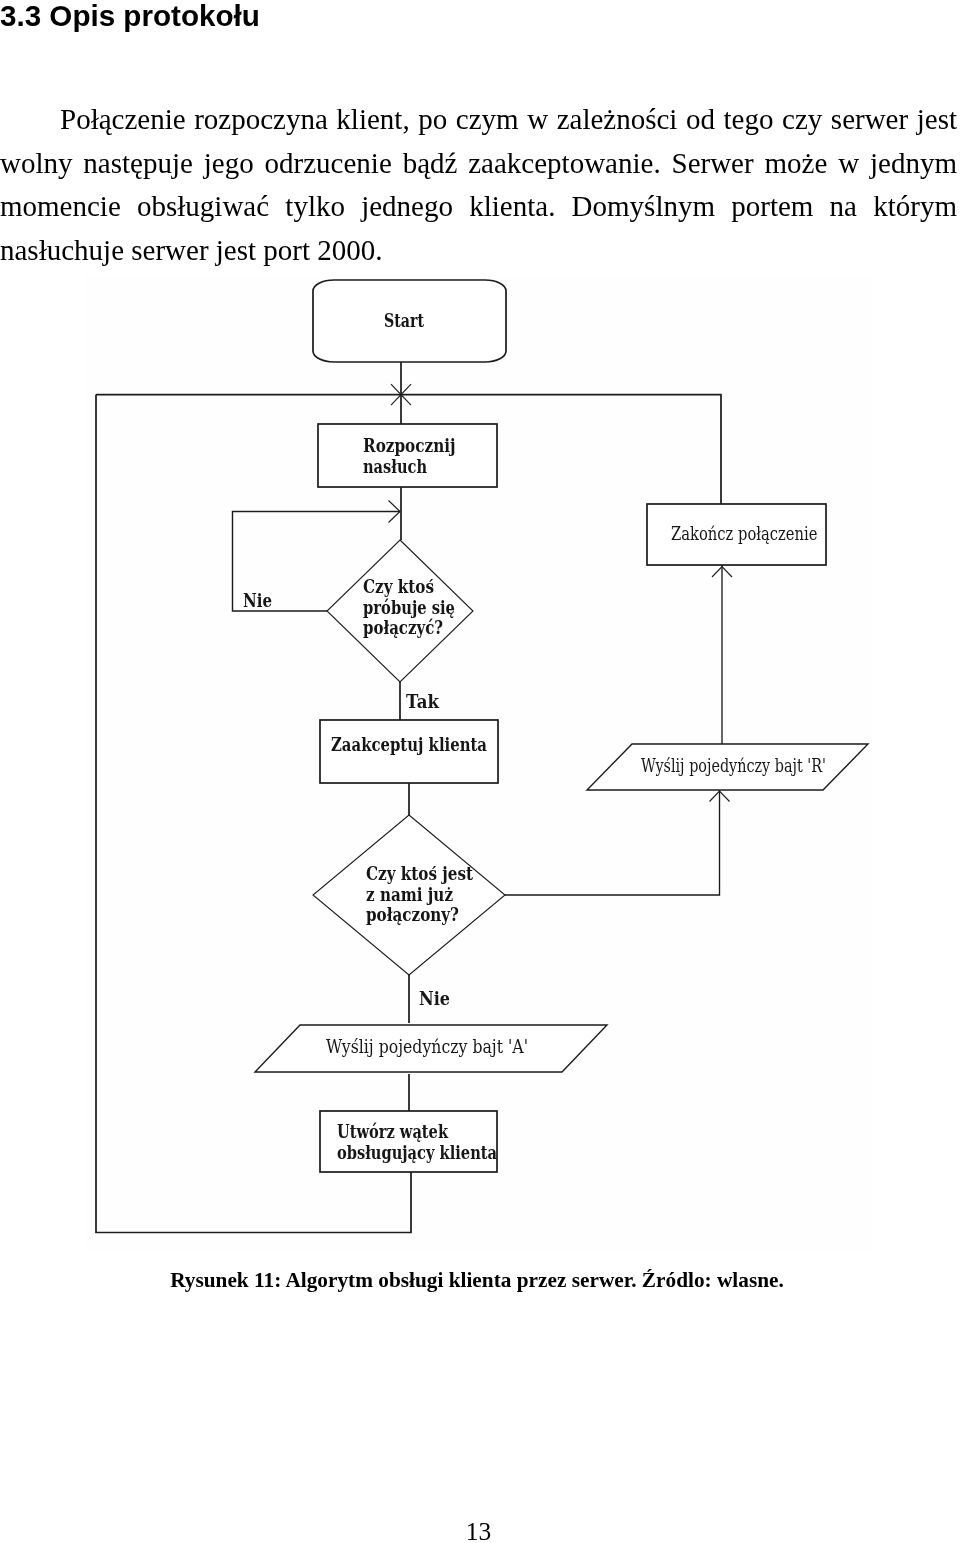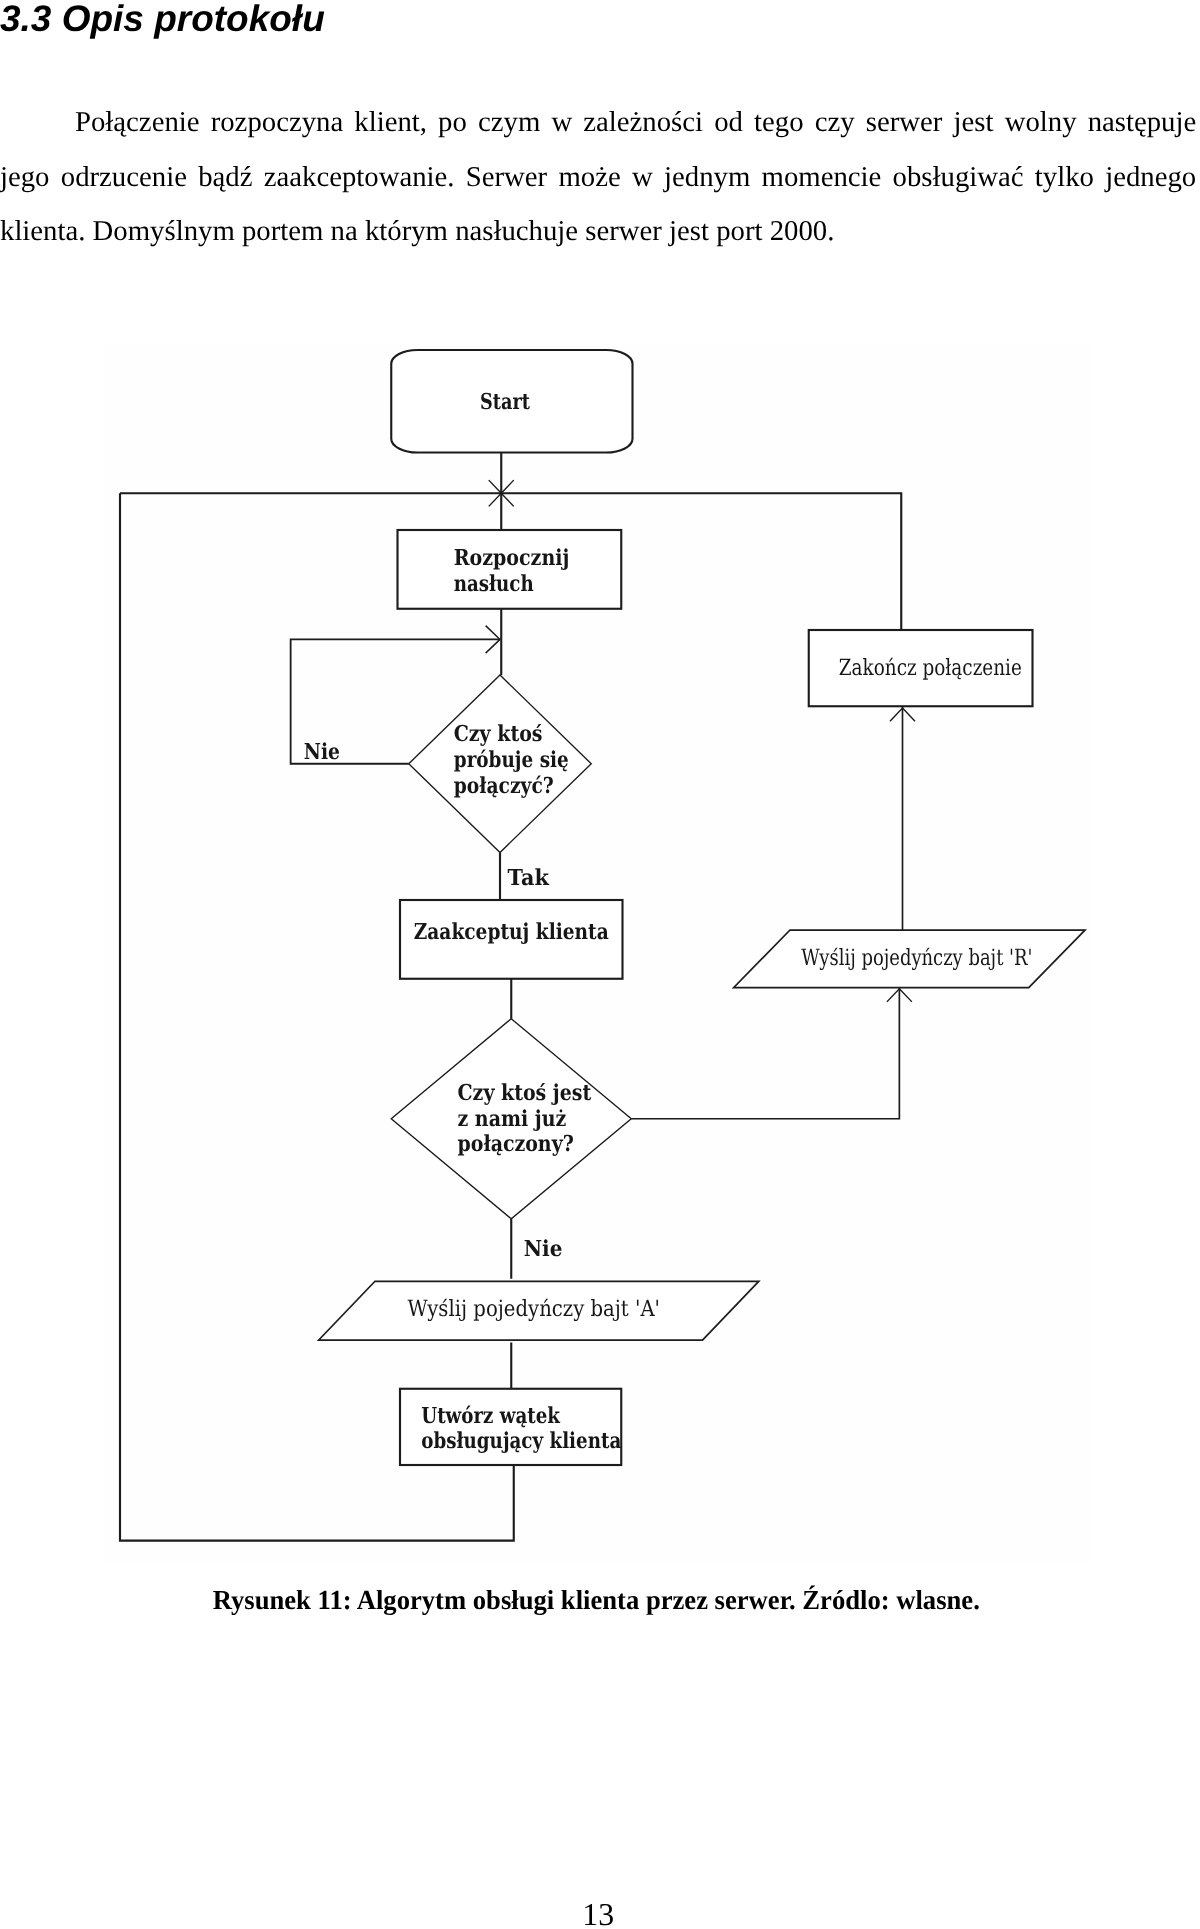--- a/index.html
+++ b/index.html
@@ -1,22 +1,22 @@
 <!DOCTYPE html>
 <html><head>
 <meta charset="utf-8">
 <title>doc</title>
 <style>
   html,body{margin:0;padding:0;overflow:hidden;}
   body{width:960px;height:1543px;background:#ffffff;overflow:hidden;
        font-family:"Liberation Serif",serif;color:#000;}
   .page{position:relative;width:960px;height:1543px;}
   #heading{position:absolute;left:0px;top:0px;font-family:"Liberation Sans",sans-serif;
-           font-weight:bold;font-style:italic;font-size:29.6px;line-height:32px;letter-spacing:0px;}
-  #para{position:absolute;left:0px;top:76px;width:957px;font-size:23px;
+           font-weight:bold;font-size:29.6px;line-height:32px;letter-spacing:0px;}
+  #para{position:absolute;left:0px;top:98px;width:957px;font-size:29px;
         line-height:43.7px;text-align:justify;text-indent:60px;}
   #figure{position:absolute;left:83px;top:275px;width:789px;height:976px;background:#fefefe;}
   #flow{position:absolute;left:-83px;top:-275px;}
   #figure{overflow:visible;}
   #caption{position:absolute;left:0px;top:1267px;width:954px;text-align:center;
            font-size:22px;font-weight:bold;line-height:26px;
            transform:scaleX(0.968);transform-origin:50% 0;}
   #pageno{position:absolute;left:0;top:1518px;width:957px;text-align:center;font-size:25.5px;line-height:27px;}
   svg{display:block;}
 </style>

